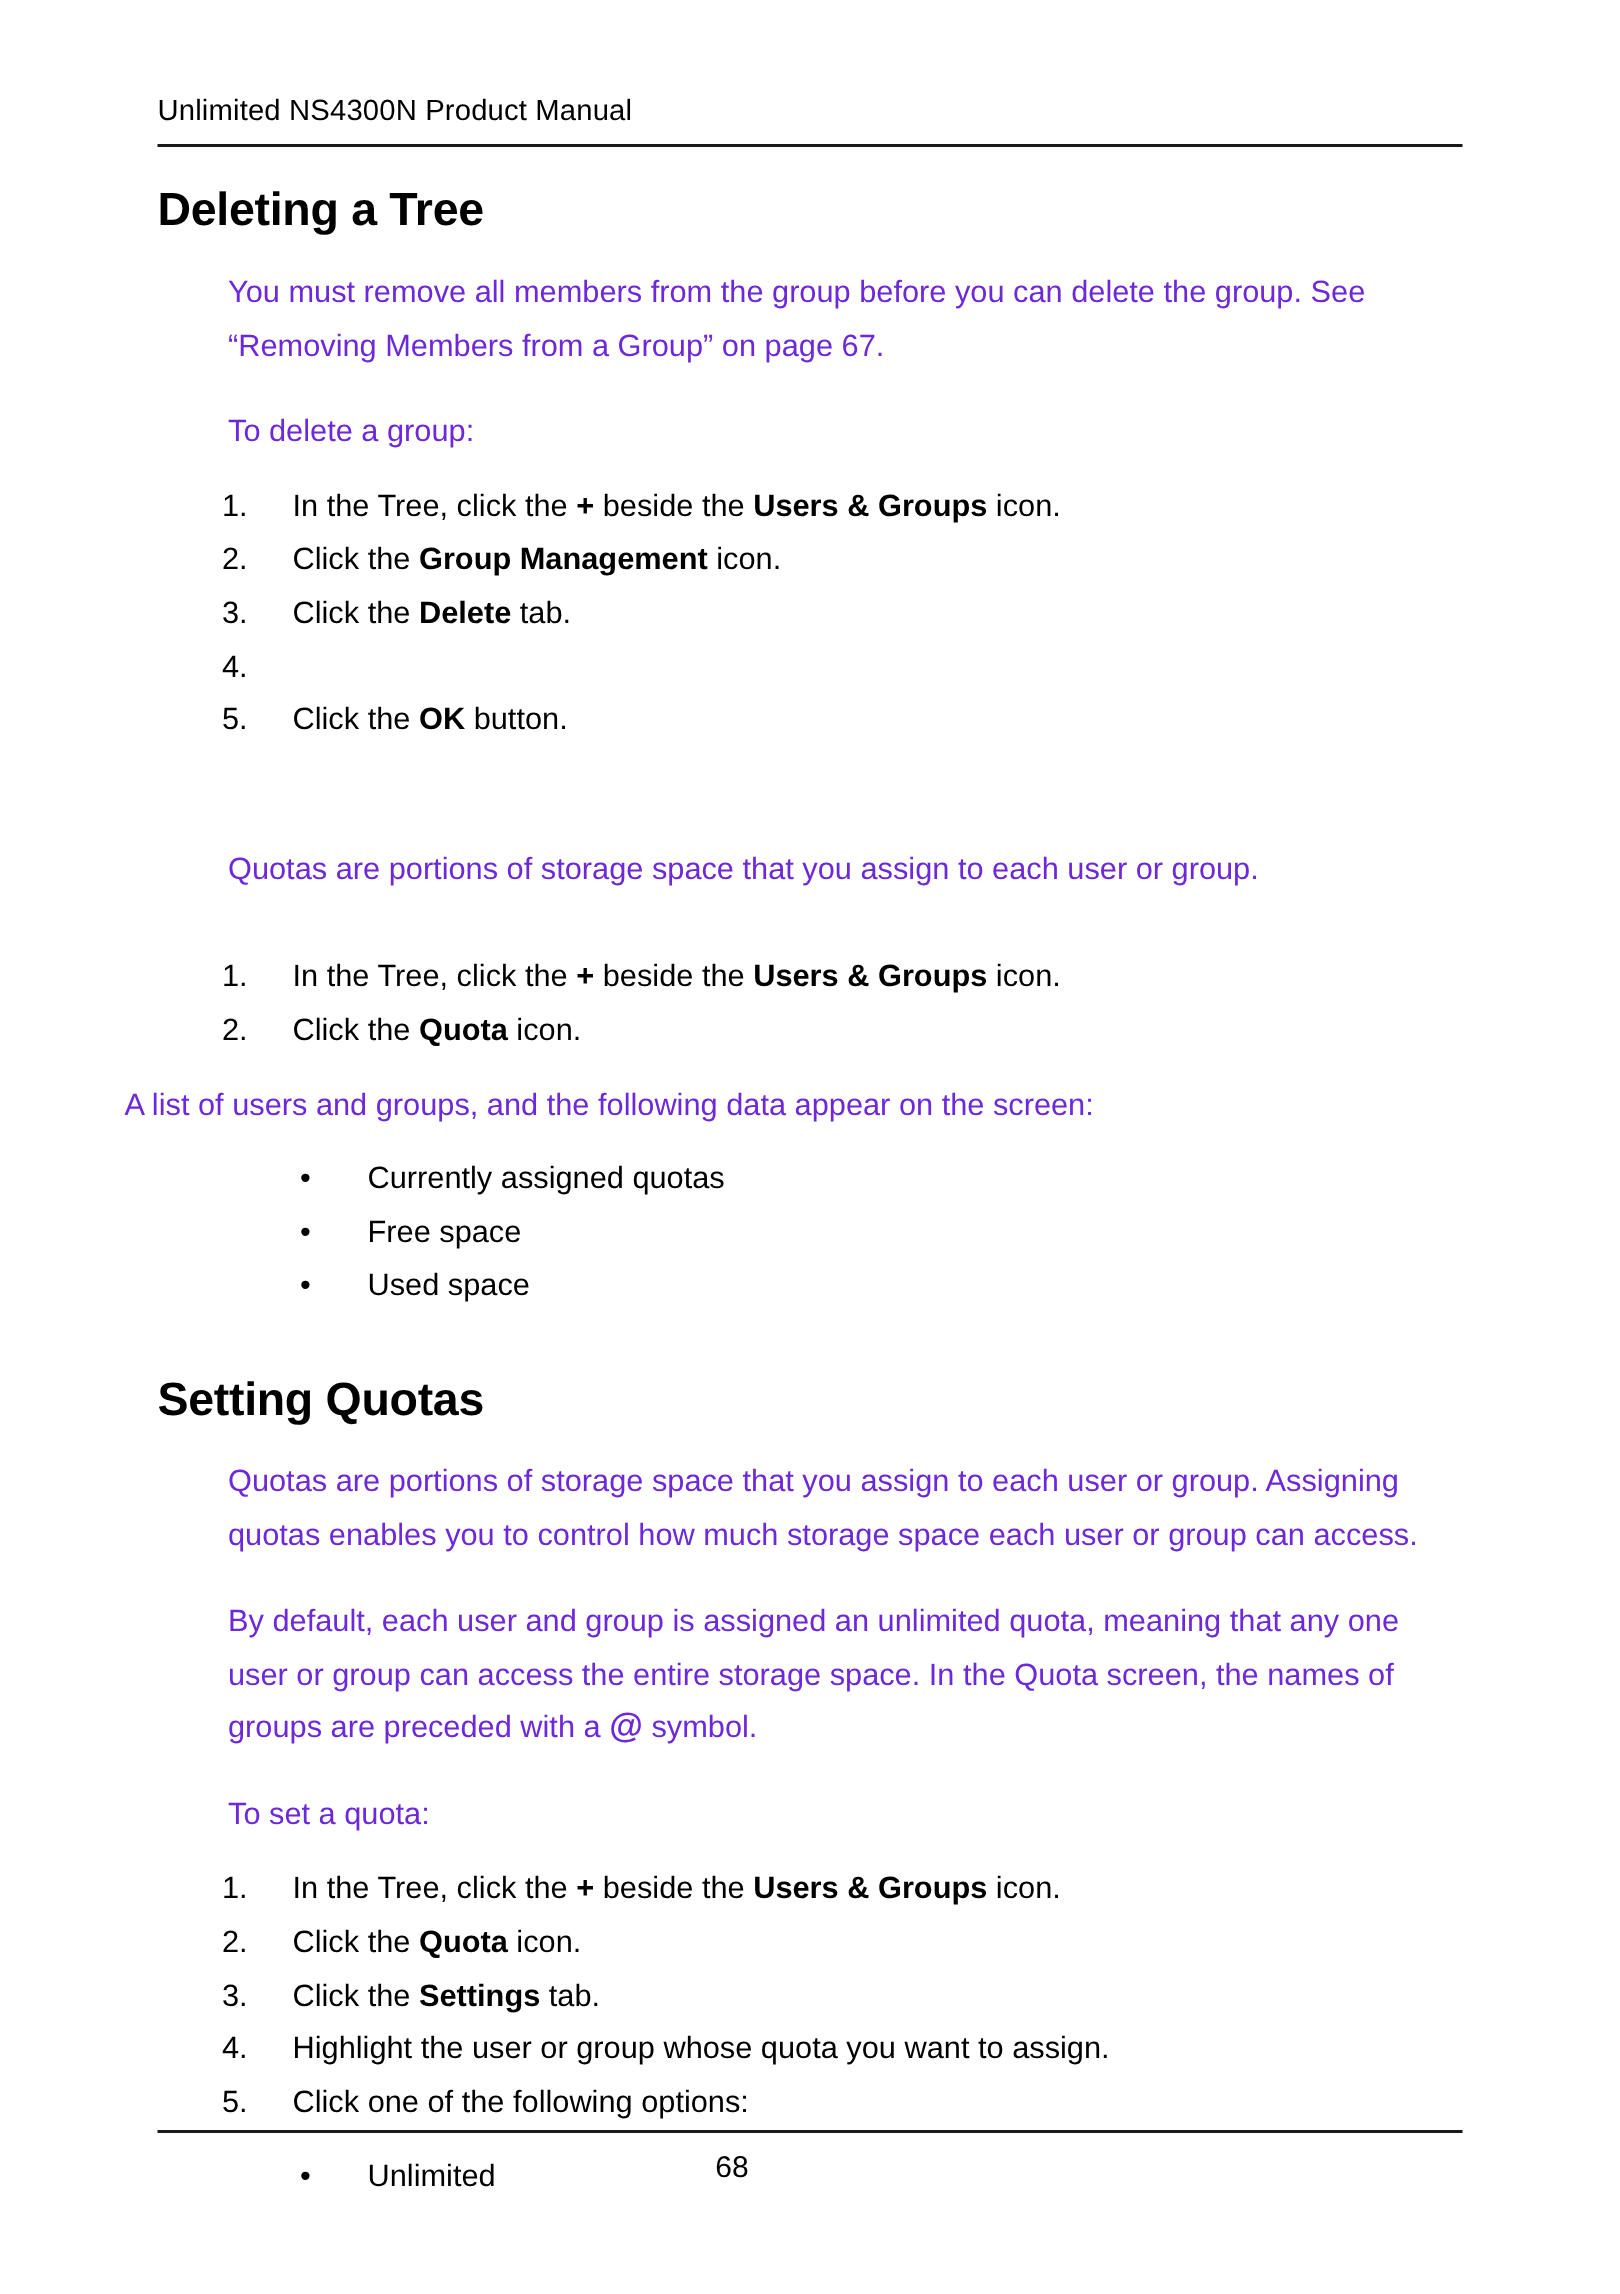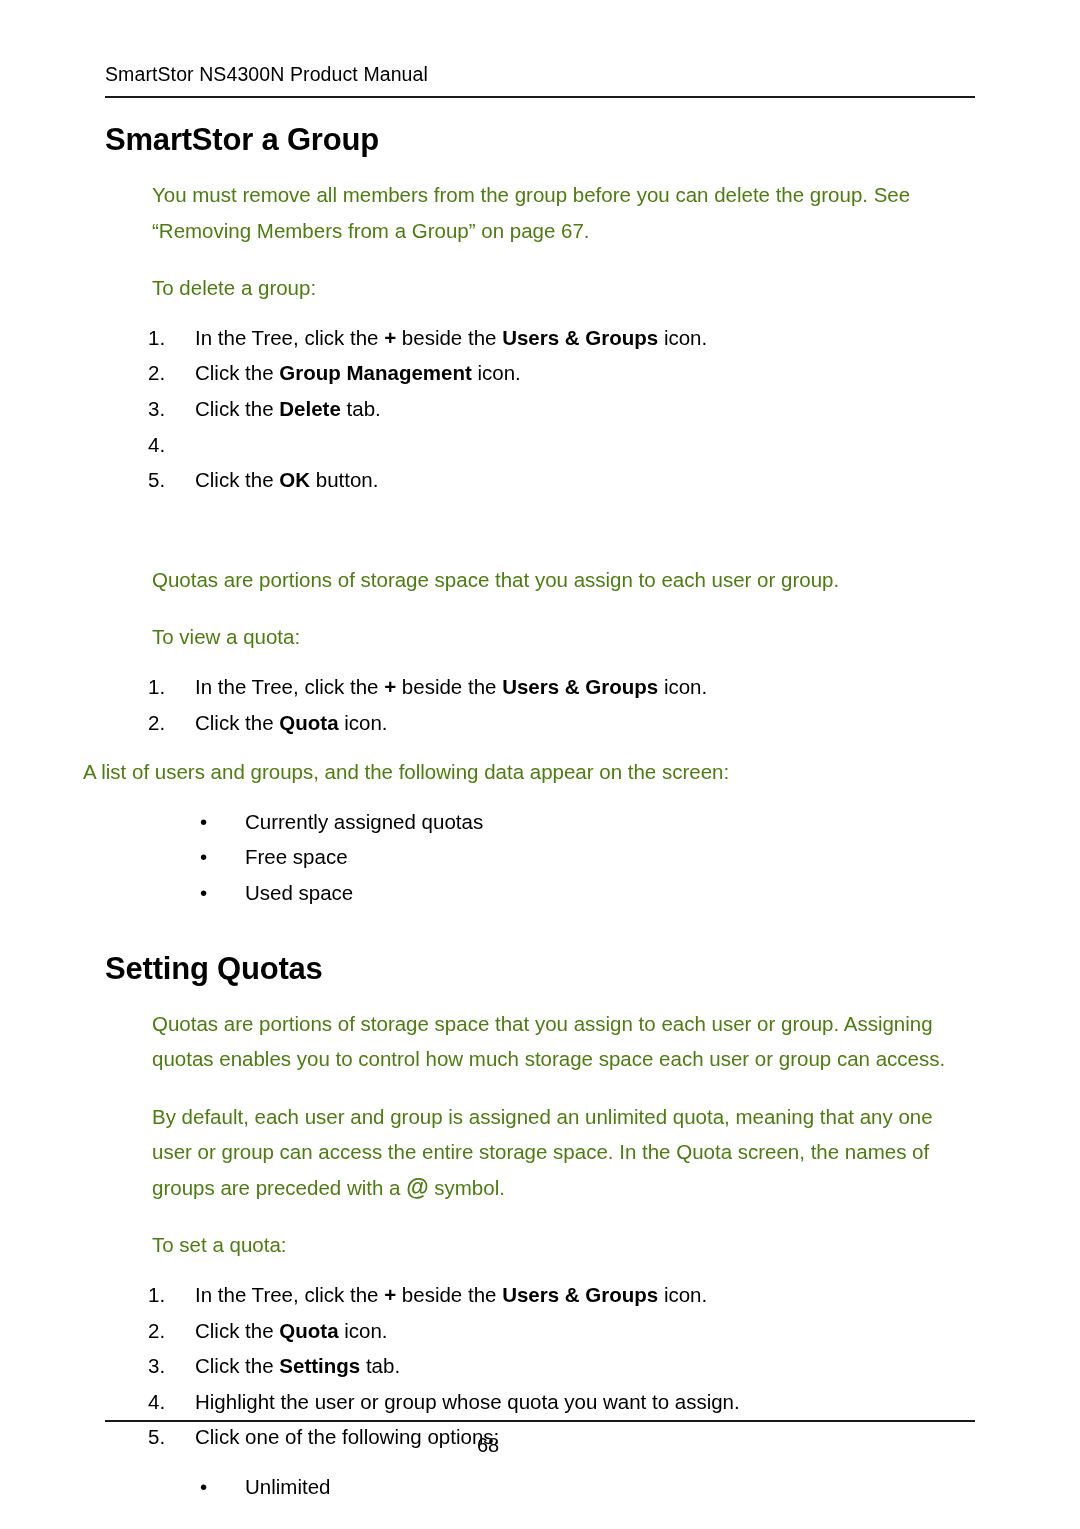--- a/index.html
+++ b/index.html
@@ -78,21 +78,21 @@
     color: #000;
     padding-left: 105px;
   }
   h1.section-heading.first { padding-top: 6px; }
 
   p.body-text {
     margin: 0;
     padding: 0 105px 0 152px;
     font-size: 20.5px;
     line-height: 35.6px;
-    color: #4d7c0f;
+    color: #6d28d9;
     max-width: 1080px;
   }
 
   .spacer-sm { height: 14px; }
   .spacer-md { height: 22px; }
   .spacer-xl { height: 42px; }
 
   ol.steps, ul.bullets {
     margin: 0;
     padding: 0;
@@ -138,26 +138,26 @@
     font-weight: bold;
     font-size: 23px;
     line-height: 0;
   }
 </style>
 </head>
 <body>
 
 <div class="page">
 
-  <div class="running-header">SmartStor NS4300N Product Manual</div>
+  <div class="running-header">Unlimited NS4300N Product Manual</div>
   <div class="header-rule"></div>
 
   <div class="content">
 
-    <h1 class="section-heading first">SmartStor a Group</h1>
+    <h1 class="section-heading first">Deleting a Tree</h1>
     <div class="spacer-md"></div>
     <p class="body-text">You must remove all members from the group before you can delete the group. See “Removing Members from a Group” on page 67.</p>
     <div class="spacer-md"></div>
     <p class="body-text">To delete a group:</p>
     <div class="spacer-sm"></div>
     <ol class="steps">
       <li>
         <span class="num">1.</span><span>In the Tree, click the </span><b>+</b><span> beside the </span><b>Users &amp; Groups</b><span> icon.</span>
       </li>
       <li>
@@ -172,21 +172,20 @@
       <li>
         <span class="num">5.</span><span>Click the </span><b>OK</b><span> button.</span>
       </li>
     </ol>
 
     <div class="spacer-xl"></div>
 
     <div class="spacer-md"></div>
     <p class="body-text">Quotas are portions of storage space that you assign to each user or group.</p>
     <div class="spacer-md"></div>
-    <p class="body-text">To view a quota:</p>
     <div class="spacer-sm"></div>
     <ol class="steps">
       <li>
         <span class="num">1.</span><span>In the Tree, click the </span><b>+</b><span> beside the </span><b>Users &amp; Groups</b><span> icon.</span>
       </li>
       <li>
         <span class="num">2.</span><span>Click the </span><b>Quota</b><span> icon.</span>
       </li>
     </ol>
     <div class="spacer-sm"></div>

